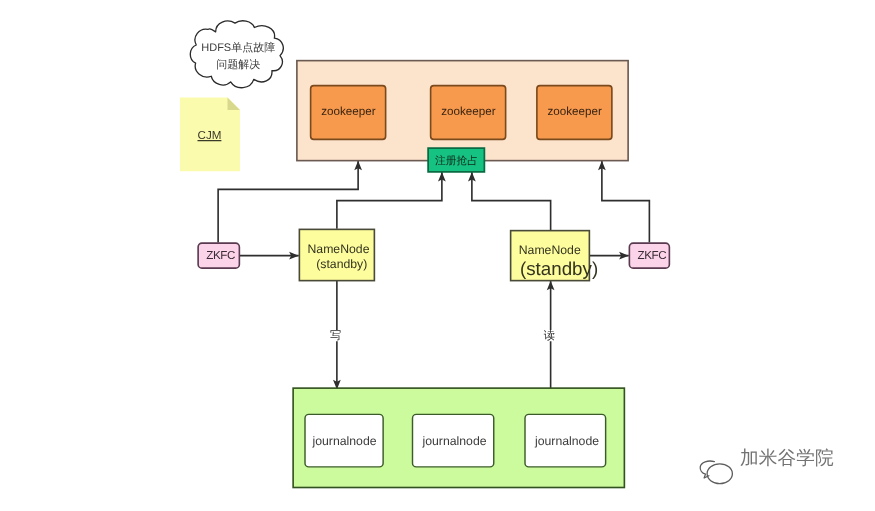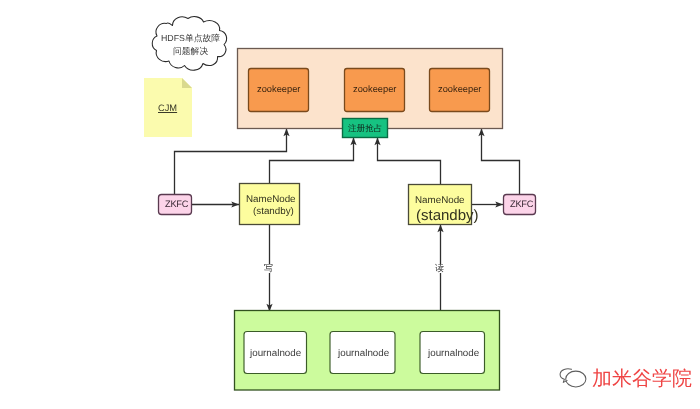--- a/index.html
+++ b/index.html
@@ -33,21 +33,21 @@
 
   .ewrite{left:263px;top:264px;font-size:9px;background:#fff;padding:0 1px;}
   .eread{left:434px;top:264px;font-size:9px;background:#fff;padding:0 1px;}
 
   .jn1{left:250px;top:349px;font-size:9.8px;color:#3a3a3a;}
   .jn2{left:338px;top:349px;font-size:9.8px;color:#3a3a3a;}
   .jn3{left:428px;top:349px;font-size:9.8px;color:#3a3a3a;}
 
   #watermark{position:absolute;left:0;top:0;width:700px;height:409px;}
   #wmicon{position:absolute;left:559px;top:367px;}
-  #watermark span{position:absolute;left:592px;top:369px;font-size:20px;color:#ef4444;letter-spacing:0px;line-height:1;}
+  #watermark span{position:absolute;left:592px;top:359px;font-size:15px;color:#737373;letter-spacing:0px;line-height:1;}
 </style>
 </head>
 <body>
 
 <div id="stage">
 
   <svg class="layer" viewBox="0 0 700 409">
     <defs>
       <marker id="arrowFilled" markerWidth="11" markerHeight="9" refX="8.6" refY="3.5" orient="auto" markerUnits="userSpaceOnUse">
         <path d="M0.2,0 L8.6,3.5 L0.2,7 L1.6,3.5 Z" fill="#2b2b2b"></path>

